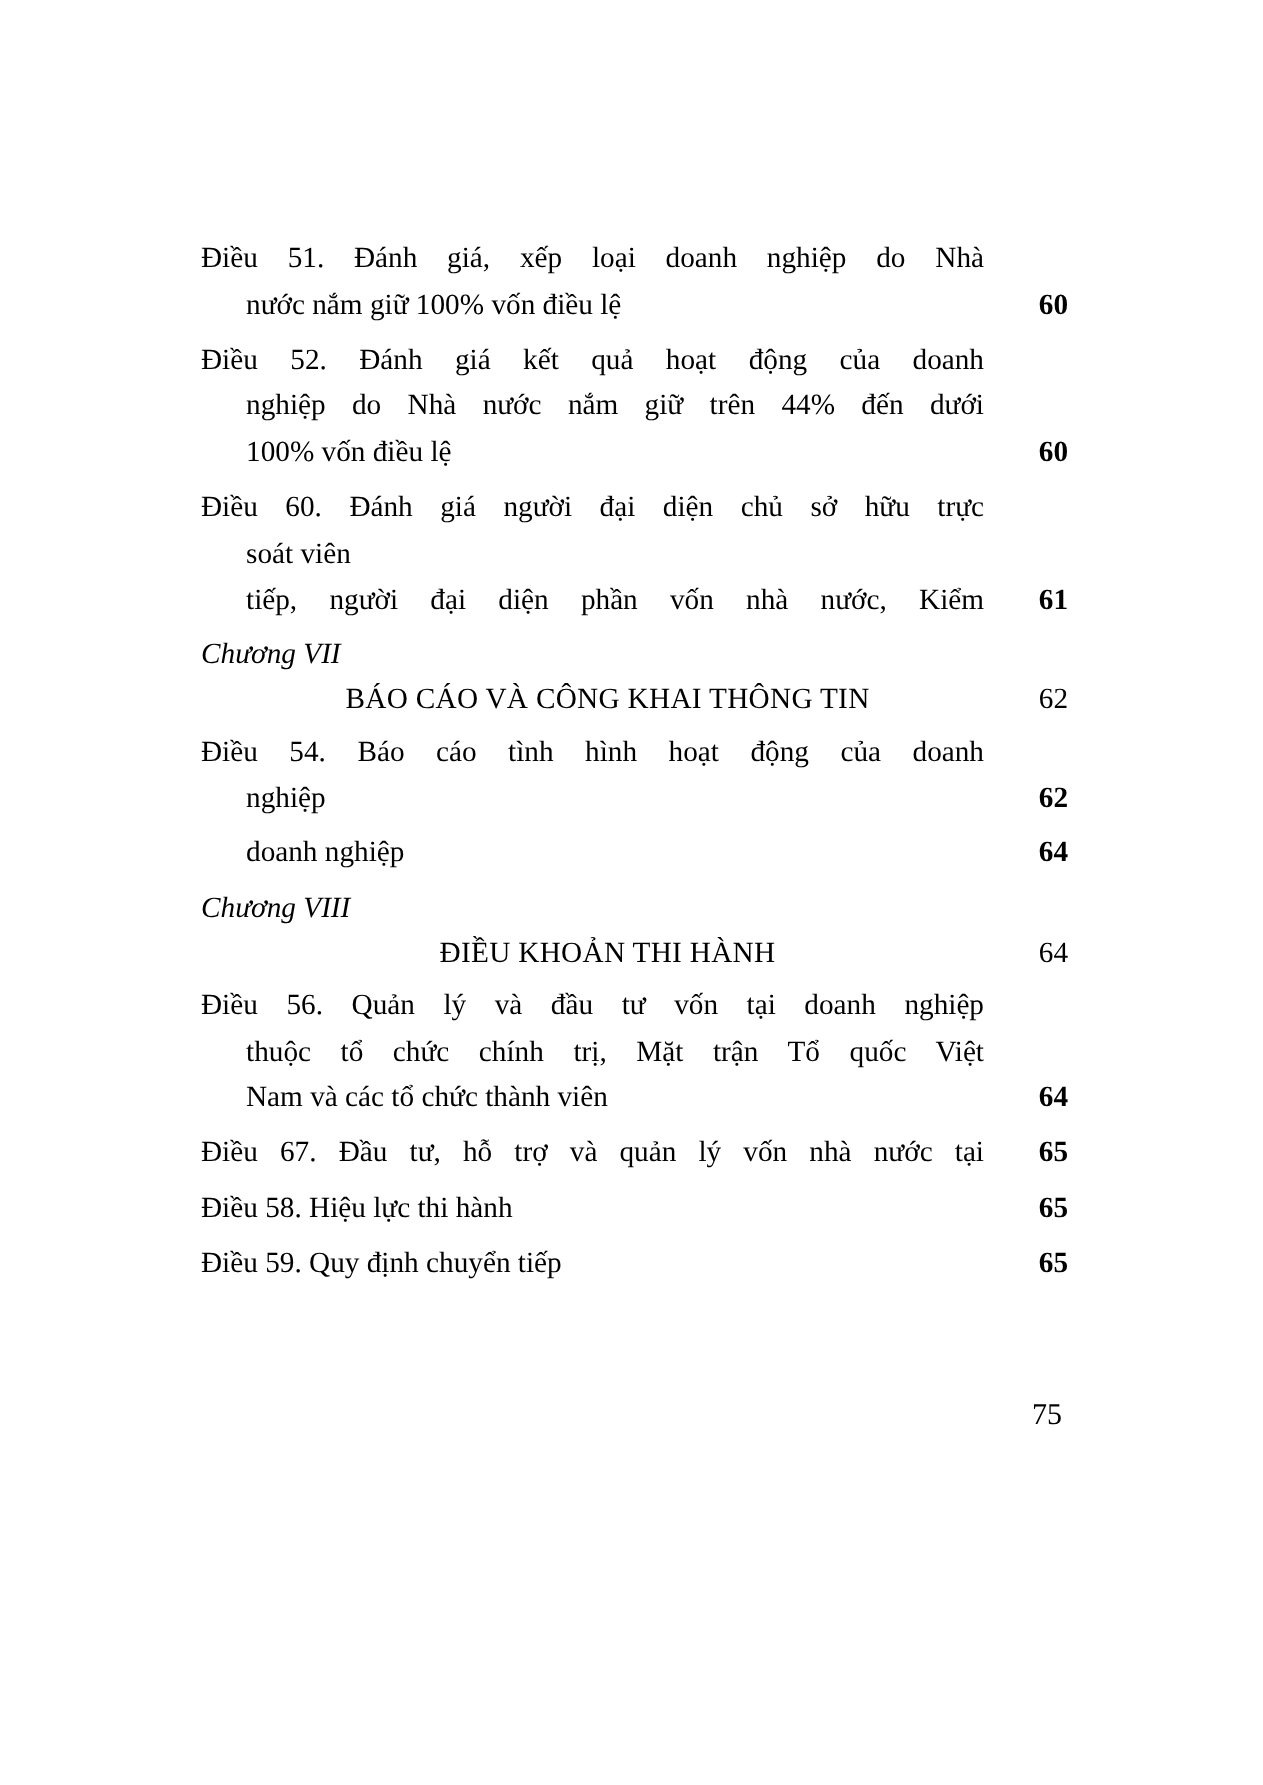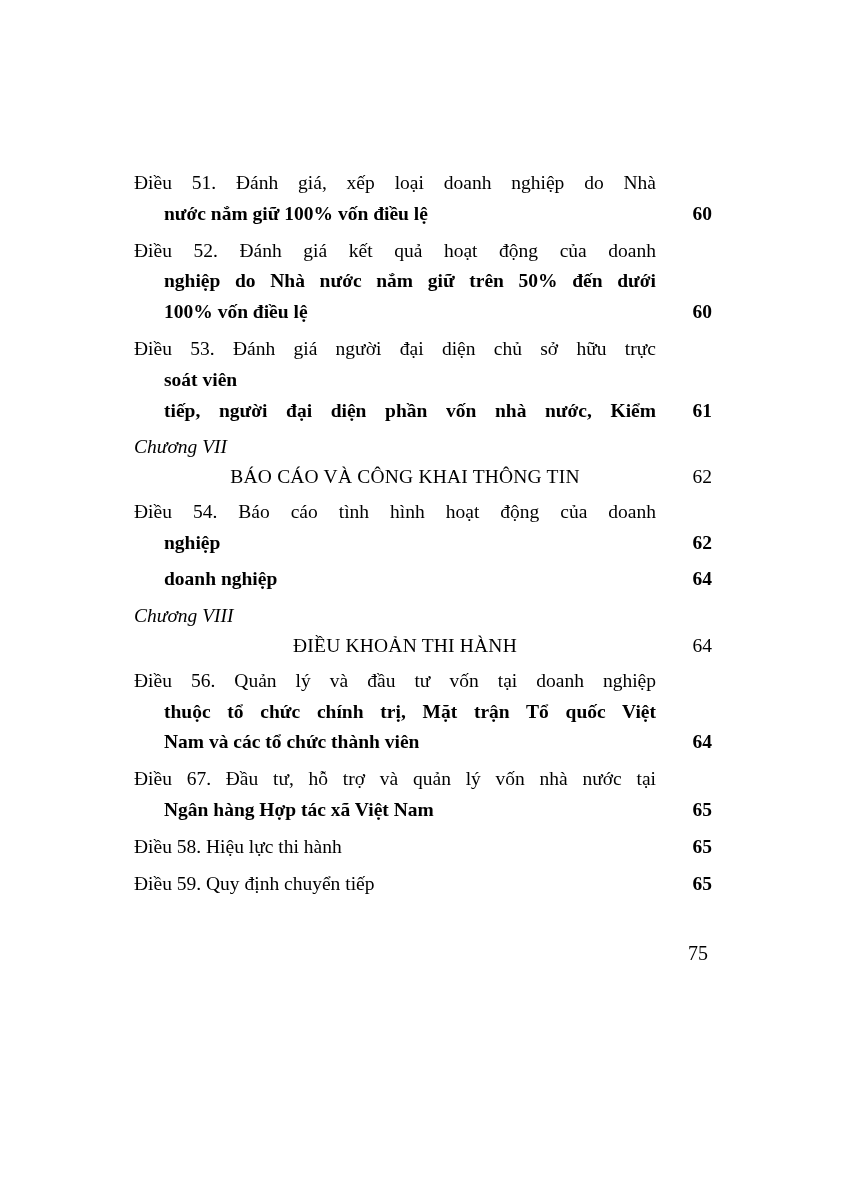--- a/index.html
+++ b/index.html
@@ -11,21 +11,21 @@
     height: 1190px;
     background: #ffffff;
     font-family: "Liberation Serif", "DejaVu Serif", serif;
     color: #000000;
     position: relative;
     overflow: hidden;
   }
   .page {
     position: absolute;
     left: 0;
-    top: 16px;
+    top: 6px;
     width: 842px;
     height: 1041px;
   }
   .toc {
     position: absolute;
     left: 134px;
     top: 152px;
     width: 578px;
   }
   .entry {
@@ -36,21 +36,20 @@
     line-height: 1.58;
   }
   .entry .text {
     flex: 1 1 auto;
     text-align: justify;
     padding-right: 10px;
   }
   .entry .text .cont {
     display: block;
     padding-left: 30px;
-    font-weight: bold;
   }
   .entry .pg {
     flex: 0 0 auto;
     width: 46px;
     text-align: right;
     align-self: flex-end;
     font-weight: bold;
   }
   
   .jline {
@@ -106,28 +105,28 @@
       <div class="entry">
         <span class="text">
           <span class="jline">Điều 51. Đánh giá, xếp loại doanh nghiệp do Nhà</span>
           <span class="jline last cont">nước nắm giữ 100% vốn điều lệ</span>
         </span>
         <span class="pg">60</span>
       </div>
       <div class="entry">
         <span class="text">
           <span class="jline">Điều 52. Đánh giá kết quả hoạt động của doanh</span>
-          <span class="jline cont">nghiệp do Nhà nước nắm giữ trên 50% đến dưới</span>
+          <span class="jline cont">nghiệp do Nhà nước nắm giữ trên 44% đến dưới</span>
           <span class="jline last cont">100% vốn điều lệ</span>
         </span>
         <span class="pg">60</span>
       </div>
       <div class="entry">
         <span class="text">
-          <span class="jline">Điều 53. Đánh giá người đại diện chủ sở hữu trực</span>
+          <span class="jline">Điều 60. Đánh giá người đại diện chủ sở hữu trực</span>
           <span class="jline last cont">soát viên</span>
           <span class="jline cont">tiếp, người đại diện phần vốn nhà nước, Kiểm</span>
         </span>
         <span class="pg">61</span>
       </div>
       <div class="chapter">
         <span class="ch-label">Chương VII</span>
         <div class="chapter-row">
           <span class="ch-title">BÁO CÁO VÀ CÔNG KHAI THÔNG TIN</span>
           <span class="pg">62</span>
@@ -157,21 +156,20 @@
         <span class="text">
           <span class="jline">Điều 56. Quản lý và đầu tư vốn tại doanh nghiệp</span>
           <span class="jline cont">thuộc tổ chức chính trị, Mặt trận Tổ quốc Việt</span>
           <span class="jline last cont">Nam và các tổ chức thành viên</span>
         </span>
         <span class="pg">64</span>
       </div>
       <div class="entry">
         <span class="text">
           <span class="jline">Điều 67. Đầu tư, hỗ trợ và quản lý vốn nhà nước tại</span>
-          <span class="jline last cont">Ngân hàng Hợp tác xã Việt Nam</span>
         </span>
         <span class="pg">65</span>
       </div>
       <div class="entry">
         <span class="text">
           <span class="jline last">Điều 58. Hiệu lực thi hành</span>
         </span>
         <span class="pg">65</span>
       </div>
       <div class="entry">

